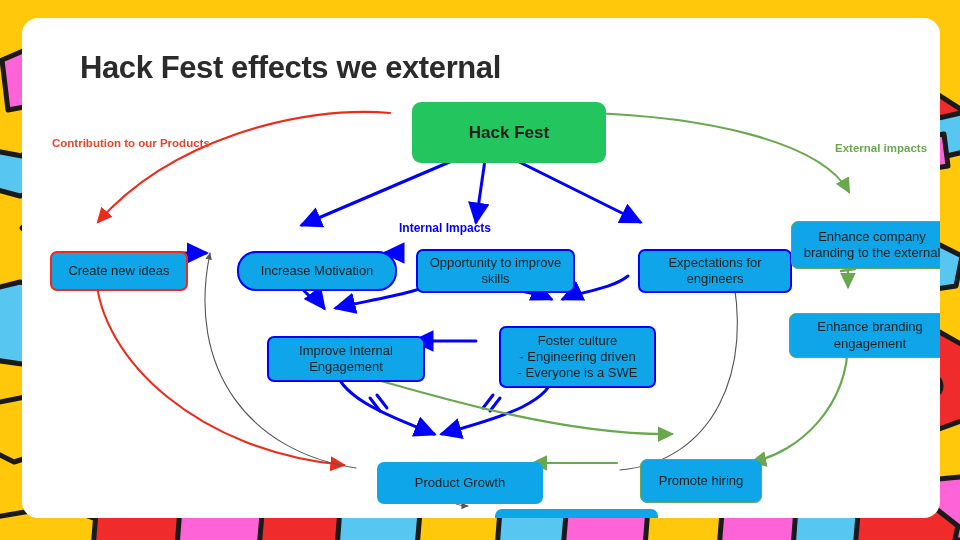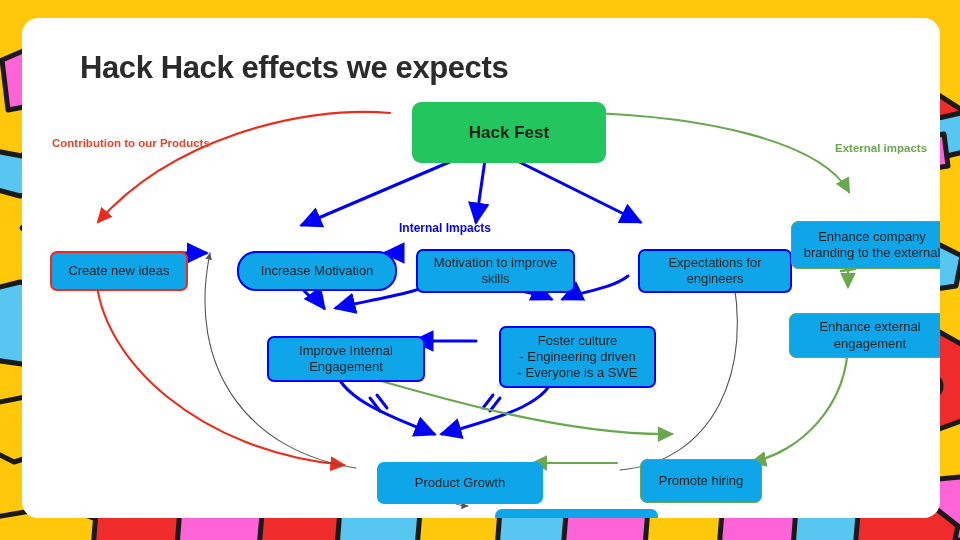--- a/index.html
+++ b/index.html
@@ -150,40 +150,40 @@
       <path d="M848,341 C848,406 800,452 752,462" stroke="#6AA84F" stroke-width="2.2" marker-end="url(#ah-green)"></path>
 
       <path d="M617,463 L533,463" stroke="#6AA84F" stroke-width="2.2" marker-end="url(#ah-green)"></path>
 
       <path d="M356,468 C250,452 186,370 210,253" stroke="#555555" stroke-width="1.1" marker-end="url(#ah-thin)"></path>
       <path d="M620,470 C712,462 756,372 730,264" stroke="#555555" stroke-width="1.1" marker-end="url(#ah-thin)"></path>
       <path d="M440,487 C444,500 456,506 468,506" stroke="#555555" stroke-width="1.1" marker-end="url(#ah-thin)"></path>
     </g>
   </svg>
 
-  <div id="title">Hack Hack effects we expects</div>
+  <div id="title">Hack Fest effects we external</div>
 
   <div class="lbl" id="lbl-contrib">Contribution to our Products</div>
   <div class="lbl" id="lbl-external">External impacts</div>
   <div class="lbl" id="lbl-internal">Internal Impacts</div>
 
   <div class="node b-yellow" id="n-hackfest">Hack Fest</div>
   <div class="node b-red" id="n-createideas">Create new ideas</div>
   <div class="node b-blue" id="n-increasemot">Increase Motivation</div>
-  <div class="node b-blue" id="n-opportunity">Motivation to improve skills</div>
+  <div class="node b-blue" id="n-opportunity">Opportunity to improve skills</div>
   <div class="node b-blue" id="n-expectations">Expectations for engineers</div>
   <div class="node b-blue" id="n-fosterculture">
     <div>
       <div>Foster culture</div>
       <div>- Engineering driven</div>
       <div>- Everyone is a SWE</div>
     </div>
   </div>
 
   <div class="node b-blue" id="n-improveeng">Improve Internal Engagement</div>
 
   <div class="node b-green" id="n-enhancebrand">Enhance company branding to the external</div>
-  <div class="node b-green" id="n-enhanceeng">Enhance external engagement</div>
+  <div class="node b-green" id="n-enhanceeng">Enhance branding engagement</div>
   <div class="node b-none" id="n-productgrowth">Product Growth</div>
   <div class="node b-green" id="n-promotehiring">Promote hiring</div>
   <div class="node b-none" id="n-companygrowth">Company Growth</div>
 
 </div>
 
 </body></html>

